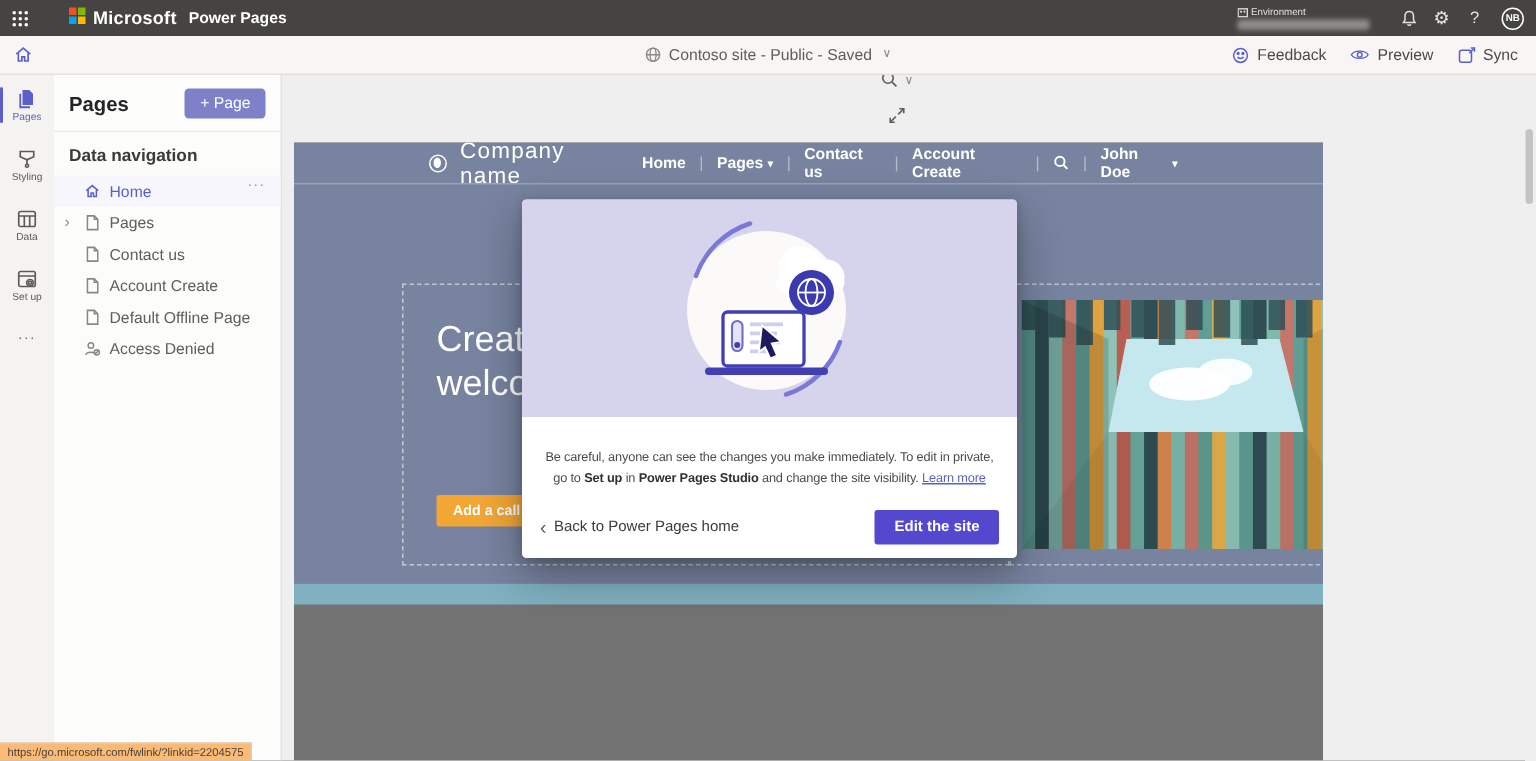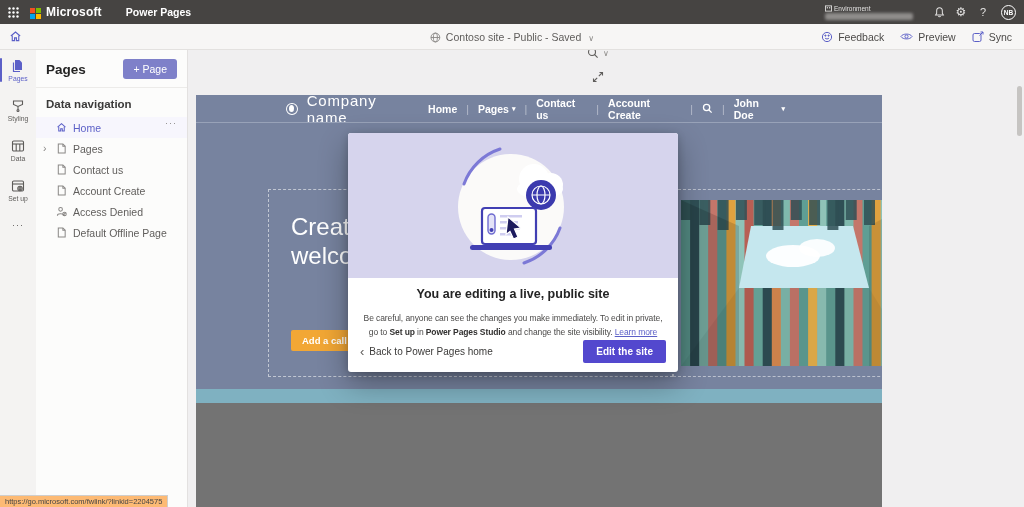--- a/index.html
+++ b/index.html
@@ -3,38 +3,38 @@
 <meta charset="utf-8">
 <style>
   * { margin:0; padding:0; box-sizing:border-box; }
   html,body { width:1024px; height:507px; overflow:hidden; }
   body { font-family:"Liberation Sans", sans-serif; position:relative; background:#f0eff0; }
   svg { display:block; }
 
   
   .topbar { position:absolute; left:0; top:0; width:1024px; height:24px; background:#464442; color:#fff; display:flex; align-items:center; z-index:30; }
   .waffle { width:26px; height:24px; display:flex; align-items:center; justify-content:center; cursor:pointer; }
-  .ms-logo { display:flex; align-items:flex-end; gap:5px; margin-left:4px; }
+  .ms-logo { display:flex; align-items:flex-start; gap:5px; margin-left:20px; }
   .ms-squares { display:grid; grid-template-columns:5px 5px; grid-template-rows:5px 5px; gap:1px; }
   .ms-squares i:nth-child(1){background:#f25022}.ms-squares i:nth-child(2){background:#7fba00}
   .ms-squares i:nth-child(3){background:#00a4ef}.ms-squares i:nth-child(4){background:#ffb900}
   .ms-brand { font-size:12px; font-weight:bold; letter-spacing:.2px; }
-  .app-name { font-size:10.5px; font-weight:bold; margin-left:24px; }
+  .app-name { font-size:10.5px; font-weight:bold; margin-left:8px; }
   .topbar-right { margin-left:auto; display:flex; align-items:center; gap:2px; }
   .env { display:flex; flex-direction:column; gap:1px; margin-right:14px; }
   .env-label { font-size:6.5px; color:#e3e2e1; display:flex; align-items:center; gap:2px; }
   .env-name-blur { width:88px; height:7px; background:#8f8d8b; border-radius:2px; filter:blur(1.6px); }
   .top-icon-btn { width:20px; height:24px; display:flex; align-items:center; justify-content:center; color:#e3e2e1; font-size:11px; cursor:pointer; }
   .gear-glyph { font-size:12px; line-height:1; }
   .avatar { width:15px; height:15px; border:1px solid #fff; border-radius:50%; display:flex; align-items:center; justify-content:center; font-size:6.5px; font-weight:bold; color:#fff; margin:0 8px 0 6px; cursor:pointer; }
 
   
   .apptoolbar { position:absolute; left:0; top:24px; width:1024px; height:26px; background:#f7f6f5; border-bottom:1px solid #e3e1df; display:flex; align-items:center; z-index:29; }
   .home-btn { width:30px; height:26px; display:flex; align-items:center; justify-content:center; cursor:pointer; }
-  .site-switcher { position:absolute; left:50%; transform:translateX(-50%); display:flex; align-items:flex-end; gap:5px; color:#5f5d5b; font-size:10.5px; cursor:pointer; }
+  .site-switcher { position:absolute; left:50%; transform:translateX(-50%); display:flex; align-items:flex-start; gap:5px; color:#5f5d5b; font-size:10.5px; cursor:pointer; }
   .switch-caret { font-size:8px; color:#8a8886; margin-left:2px; }
   .toolbar-right { margin-left:auto; display:flex; align-items:center; gap:16px; padding-right:12px; }
   .tb-btn { display:flex; align-items:center; gap:5px; font-size:10.5px; color:#4c4a48; cursor:pointer; }
 
   
   .rail { position:absolute; left:0; top:50px; width:36px; bottom:0; background:#f4f3f2; z-index:20; }
   .rail-item { position:relative; height:40px; display:flex; flex-direction:column; align-items:center; justify-content:center; gap:2px; color:#5d5b59; font-size:6.8px; cursor:pointer; }
   .rail-item.active { color:#5b5fc7; }
   .rail-item.active::before { content:""; position:absolute; left:0; top:8px; bottom:8px; width:2px; background:#5b5fc7; border-radius:2px; }
   .rail-more { height:30px; display:flex; align-items:center; justify-content:center; color:#5d5b59; font-size:9px; letter-spacing:1px; cursor:pointer; }
@@ -275,33 +275,33 @@
     <svg width="11" height="11" viewBox="0 0 12 12" fill="none" stroke="#8a8886" stroke-width="1.1">
         <path d="M2.5 1 H7.5 L10 3.5 V11 H2.5 Z"></path>
         <path d="M7.5 1 V3.5 H10"></path>
       </svg>
     <span>Account Create</span>
   </div>
 
 
   <div class="tree-row">
     <svg width="11" height="11" viewBox="0 0 12 12" fill="none" stroke="#8a8886" stroke-width="1.1">
+        <path d="M2.5 1 H7.5 L10 3.5 V11 H2.5 Z"></path>
+        <path d="M7.5 1 V3.5 H10"></path>
+      </svg>
+    <span>Default Offline Page</span>
+  </div>
+  <div class="tree-row">
+    <svg width="11" height="11" viewBox="0 0 12 12" fill="none" stroke="#8a8886" stroke-width="1.1">
         <circle cx="5" cy="3.6" r="2"></circle>
         <path d="M1.5 10.5 C1.5 7.8 8.5 7.8 8.5 10.5"></path>
         <circle cx="9.3" cy="8.6" r="1.9"></circle>
         <line x1="8" y1="9.9" x2="10.6" y2="7.3"></line>
       </svg>
     <span>Access Denied</span>
-  </div>
-  <div class="tree-row">
-    <svg width="11" height="11" viewBox="0 0 12 12" fill="none" stroke="#8a8886" stroke-width="1.1">
-        <path d="M2.5 1 H7.5 L10 3.5 V11 H2.5 Z"></path>
-        <path d="M7.5 1 V3.5 H10"></path>
-      </svg>
-    <span>Default Offline Page</span>
   </div>
 </div>
 
 <div class="canvas">
   <div class="canvas-toolbar">
     <div class="edit-code">
       <svg width="12" height="12" viewBox="0 0 12 12">
           <path d="M8.5 0.8 L11 2 V10 L8.5 11.2 L3.5 6.8 L1.6 8.3 L0.8 7.8 V4.2 L1.6 3.7 L3.5 5.2 Z M8.7 3.4 L5.6 6 L8.7 8.6 Z" fill="#4b57c8"></path>
         </svg>
       <span>Edit code</span>
@@ -447,21 +447,20 @@
       <rect x="140" y="81" width="7" height="20" rx="3.5" fill="#e4e3f7" stroke="#6f6cd0" stroke-width="1.4"></rect>
       <circle cx="143.5" cy="97" r="2" fill="#413fb3"></circle>
       <rect x="152" y="82" width="22" height="2.5" fill="#cfcdf0"></rect>
       <rect x="152" y="88" width="18" height="2.5" fill="#cfcdf0"></rect>
       <rect x="152" y="94" width="20" height="2.5" fill="#cfcdf0"></rect>
       <rect x="152" y="100" width="14" height="2.5" fill="#cfcdf0"></rect>
       <polygon points="160,84 173,95 166.5,96 170,104 165.5,106 162,98.5 158,101.5" fill="#1d1b5e" stroke="#ffffff" stroke-width="1.2"></polygon>
     </svg>
   </div>
   <div class="modal-body">
-    <div class="modal-title">You are editing a live, public site</div>
     <div class="modal-text">
       <span>Be careful, anyone can see the changes you make immediately. To edit in private,</span><br>
       <span>go to </span><b>Set up</b><span> in </span><b>Power Pages Studio</b><span> and change the site visibility.  </span><span class="learn-more">Learn more</span>
     </div>
   </div>
   <div class="modal-footer">
     <div class="back-link">
       <span class="back-chevron">‹</span>
       <span>Back to Power Pages home</span>
     </div>

